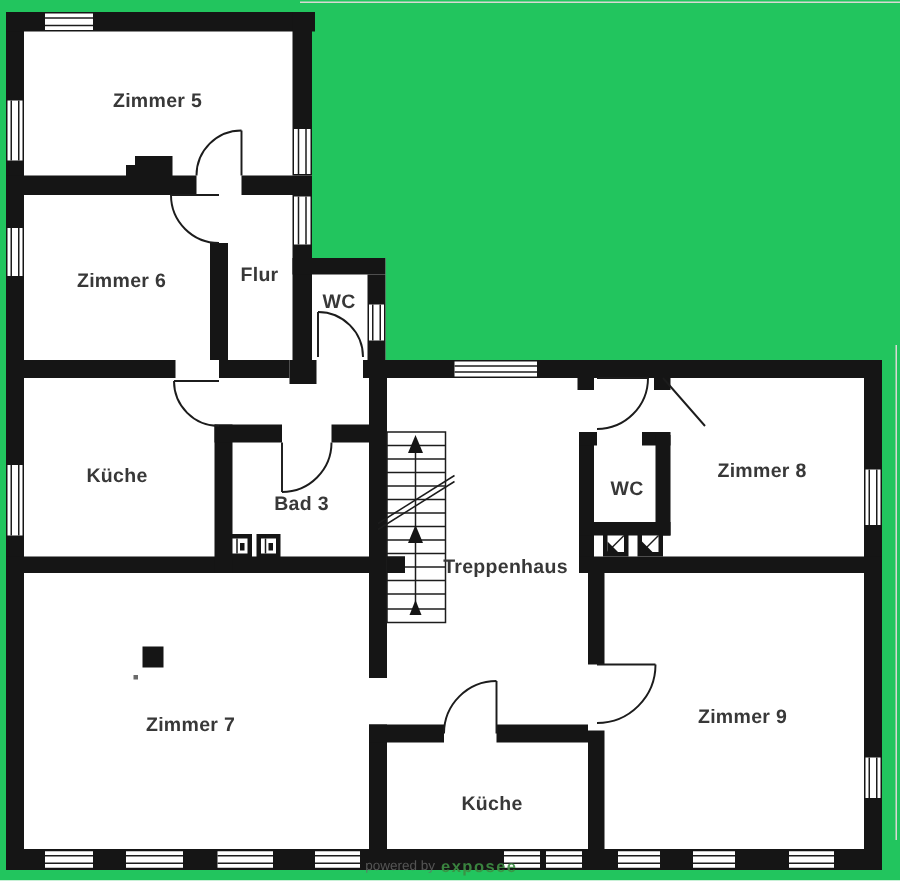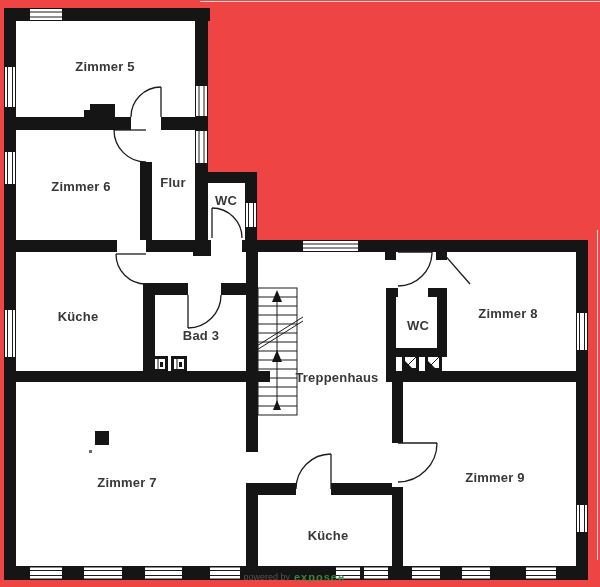--- a/index.html
+++ b/index.html
@@ -1,18 +1,18 @@
 <!DOCTYPE html>
 <html><head>
 <meta charset="utf-8">
 <style>
   html, body { margin: 0; padding: 0; background: #ffffff; }
   .canvas {
     width: 600px; height: 587px; position: relative;
-    background: #ef4444; overflow: hidden;
+    background: #22c55e; overflow: hidden;
     font-family: "Liberation Sans", sans-serif;
   }
   svg { display: block; }
   .wall   { fill: #151515; }
   .floor  { fill: #ffffff; }
   .winpane{ fill: #ffffff; }
   .winline{ stroke: #1c1c1c; stroke-width: 1; }
   .door   { stroke: #1c1c1c; stroke-width: 1.3; fill: none; }
   .thin   { stroke: #1c1c1c; stroke-width: 1; fill: none; }
   .room-label {

